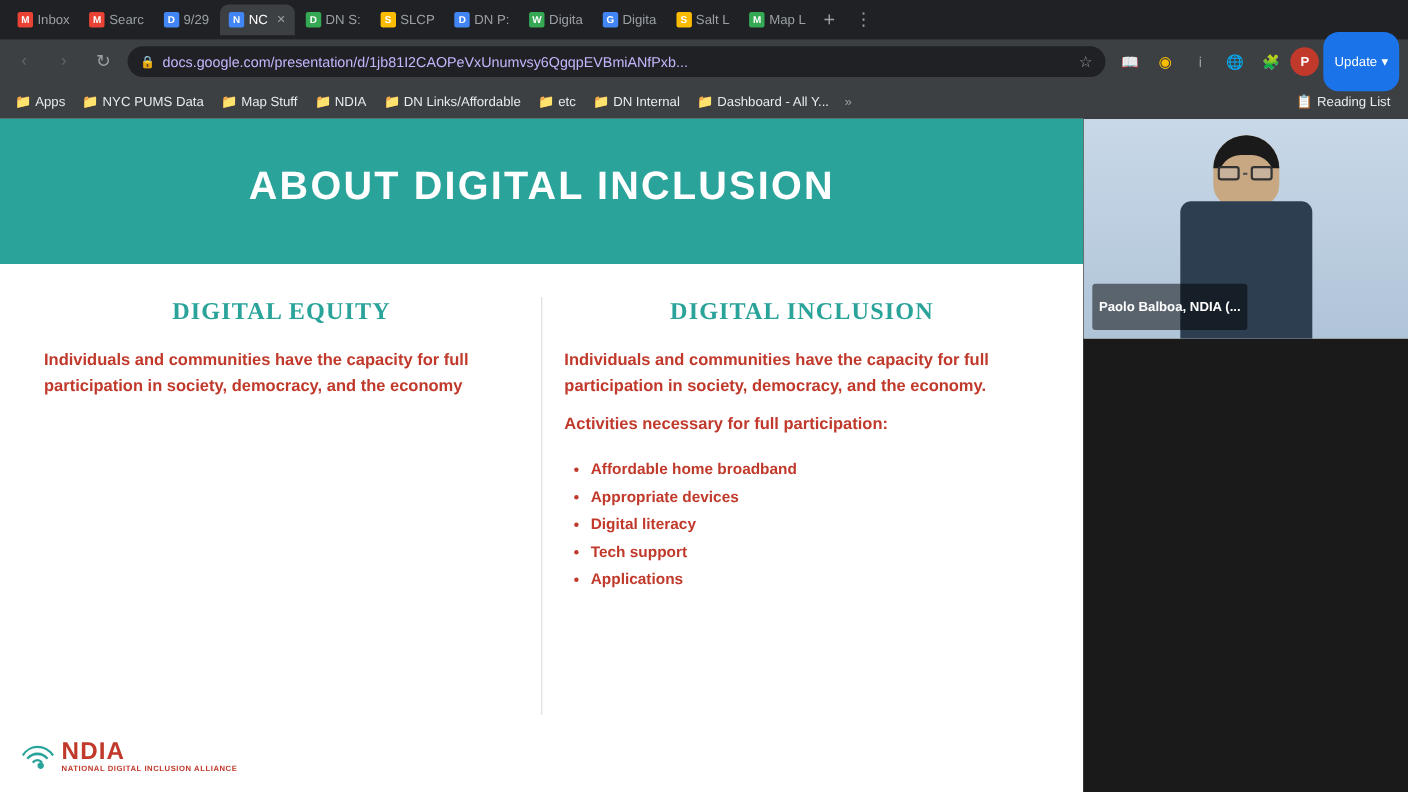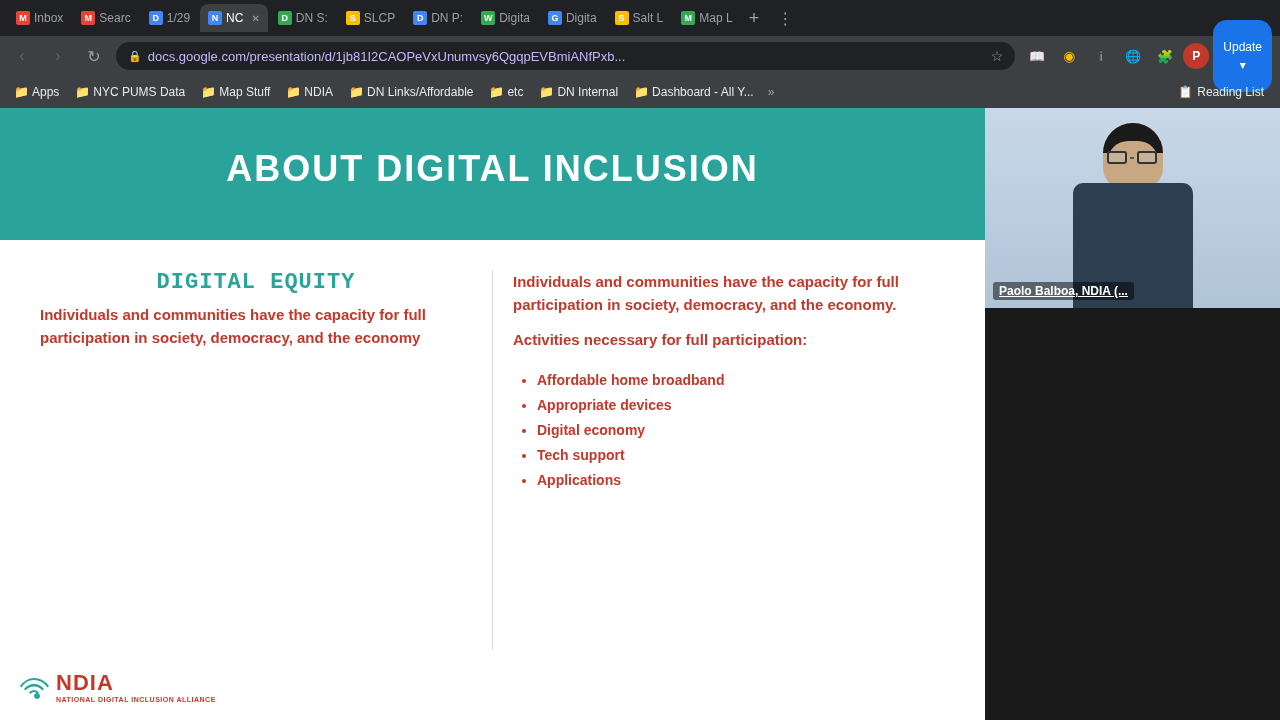--- a/index.html
+++ b/index.html
@@ -16,21 +16,21 @@
     .tab-new { background: transparent; border: none; color: #9aa0a6; font-size: 18px; cursor: pointer; padding: 0 6px; }
 
     .toolbar { display: flex; align-items: center; height: 40px; background: #3c4043; padding: 0 8px; gap: 8px; }
     .nav-btn { background: none; border: none; color: #9aa0a6; font-size: 16px; cursor: pointer; width: 28px; height: 28px; display: flex; align-items: center; justify-content: center; border-radius: 50%; }
     .nav-btn.disabled { color: #5f6368; cursor: default; }
     .address-bar { flex: 1; height: 28px; background: #202124; border: none; border-radius: 14px; padding: 0 12px; color: #e8eaed; font-size: 13px; display: flex; align-items: center; gap: 6px; }
     .address-text { flex: 1; font-size: 13px; color: #c4b5fd; }
     .toolbar-icons { display: flex; gap: 4px; align-items: center; }
     .toolbar-icon-btn { background: none; border: none; color: #9aa0a6; cursor: pointer; width: 28px; height: 28px; display: flex; align-items: center; justify-content: center; border-radius: 50%; font-size: 14px; }
     .profile-btn { background: #c0392b; border: none; color: white; width: 26px; height: 26px; border-radius: 50%; font-size: 12px; font-weight: bold; cursor: pointer; display: flex; align-items: center; justify-content: center; }
-    .update-btn { background: #1a73e8; border: none; color: white; padding: 20px 10px; border-radius: 14px; font-size: 12px; cursor: pointer; display: flex; align-items: center; gap: 4px; flex-direction: column; }
+    .update-btn { background: #1a73e8; border: none; color: white; padding: 20px 10px; border-radius: 14px; font-size: 12px; cursor: pointer; display: flex; align-items: center; gap: 4px; }
 
     .bookmarks-bar { display: flex; align-items: center; height: 32px; background: #3c4043; padding: 0 8px; gap: 4px; font-size: 12px; color: #e8eaed; overflow: hidden; }
     .bookmark-item { display: flex; align-items: center; gap: 3px; padding: 2px 6px; border-radius: 4px; cursor: pointer; white-space: nowrap; color: #e8eaed; }
     .bookmark-more { padding: 2px 4px; cursor: pointer; color: #9aa0a6; }
     .reading-list-btn { margin-left: auto; display: flex; align-items: center; gap: 4px; padding: 2px 8px; cursor: pointer; color: #e8eaed; }
 
     
     .main-area { display: flex; width: 100%; height: calc(720px - 36px - 40px - 32px); }
 
     
@@ -39,40 +39,40 @@
     .slide-container { flex: 1; background: #fff; display: flex; flex-direction: column; }
 
     .slide-header { background: #2aa39a; width: 100%; padding: 40px 20px 50px 20px; display: flex; align-items: center; justify-content: center; }
     .slide-title { color: #fff; font-size: 36px; font-weight: 900; letter-spacing: 2px; text-align: center; font-family: Arial Black, Arial, sans-serif; }
 
     .slide-body { flex: 1; display: flex; padding: 20px 20px 60px 20px; gap: 0; }
 
     .slide-col { flex: 1; padding: 10px 20px; }
     .col-divider { width: 1px; background: #ddd; margin: 10px 0; }
 
-    .col-heading { color: #2aa39a; font-size: 22px; font-weight: 900; letter-spacing: 1px; margin-bottom: 8px; font-family: Liberation Mono, monospace; text-align: center; }
+    .col-heading { color: #2aa39a; font-size: 22px; font-weight: 900; letter-spacing: 1px; margin-bottom: 20px; font-family: Liberation Serif, serif; text-align: center; }
     .col-text { color: #c0392b; font-size: 15px; line-height: 1.55; font-weight: 600; }
     .col-text-bold { color: #c0392b; font-size: 15px; font-weight: 700; line-height: 1.55; }
     .activities-label { color: #c0392b; font-size: 15px; font-weight: 800; margin-top: 14px; margin-bottom: 20px; }
     .bullet-list { list-style: disc; padding-left: 24px; color: #c0392b; font-size: 14px; font-weight: 700; line-height: 1.8; }
 
     .slide-footer { position: absolute; bottom: 16px; left: 16px; display: flex; align-items: center; gap: 6px; }
     .ndia-logo { display: flex; align-items: center; gap: 4px; }
     .ndia-text { display: flex; flex-direction: column; }
     .ndia-letters { color: #c0392b; font-size: 22px; font-weight: 900; letter-spacing: 1px; }
     .ndia-full { color: #c0392b; font-size: 7px; font-weight: bold; letter-spacing: 0.5px; }
 
     
     .video-panel { width: 295px; background: #1a1a1a; display: flex; flex-direction: column; position: relative; }
     .video-feed { width: 100%; height: 200px; background: #2a2a2a; position: relative; overflow: hidden; }
     
     .person-bg { width: 100%; height: 100%; background: #d4c9b8; position: relative; overflow: hidden; }
     .person-head { position: absolute; top: 15px; left: 50%; transform: translateX(-50%); width: 60px; height: 65px; background: #c8a882; border-radius: 30px 30px 20px 20px; }
     .person-body { position: absolute; top: 75px; left: 50%; transform: translateX(-50%); width: 120px; height: 130px; background: #2c3e50; border-radius: 10px 10px 0 0; }
-    .video-label { position: absolute; bottom: 8px; left: 8px; color: white; font-size: 12px; font-weight: 600; background: rgba(0,0,0,0.5); padding: 2px 6px; border-radius: 3px; text-decoration: underline; }
+    .video-label { position: absolute; bottom: 8px; left: 8px; color: white; font-size: 12px; font-weight: 600; background: rgba(0,0,0,0.5); padding: 14px 6px; border-radius: 3px; }
     .video-rest { flex: 1; background: #1a1a1a; }
 
     
     .fav-gmail { background: #EA4335; }
     .fav-gmail2 { background: #EA4335; }
   </style>
 </head>
 <body>
 
 <div class="browser-chrome">
@@ -82,21 +82,21 @@
     <div class="tab inactive">
       <div class="tab-favicon fav-gmail" style="width:14px;height:14px;border-radius:2px;display:flex;align-items:center;justify-content:center;font-size:9px;color:white;font-weight:bold;">M</div>
       <span>Inbox</span>
     </div>
     <div class="tab inactive">
       <div class="tab-favicon fav-gmail2" style="width:14px;height:14px;border-radius:2px;display:flex;align-items:center;justify-content:center;font-size:9px;color:white;font-weight:bold;">M</div>
       <span>Searc</span>
     </div>
     <div class="tab inactive">
       <div class="tab-favicon" style="width:14px;height:14px;border-radius:2px;background:#4285F4;display:flex;align-items:center;justify-content:center;font-size:9px;color:white;font-weight:bold;">D</div>
-      <span>1/29</span>
+      <span>9/29</span>
     </div>
     <div class="tab active">
       <div class="tab-favicon" style="width:14px;height:14px;border-radius:2px;background:#4285F4;display:flex;align-items:center;justify-content:center;font-size:9px;color:white;font-weight:bold;">N</div>
       <span>NC</span>
       <span class="tab-close">✕</span>
     </div>
     <div class="tab inactive">
       <div class="tab-favicon" style="width:14px;height:14px;border-radius:2px;background:#34A853;display:flex;align-items:center;justify-content:center;font-size:9px;color:white;font-weight:bold;">D</div>
       <span>DN S:</span>
     </div>
@@ -204,26 +204,27 @@
       <div class="slide-body">
 
         <div class="slide-col">
           <h2 class="col-heading">DIGITAL EQUITY</h2>
           <p class="col-text">Individuals and communities have the capacity for full participation in society, democracy, and the economy</p>
         </div>
 
         <div class="col-divider"></div>
 
         <div class="slide-col">
+          <h2 class="col-heading">DIGITAL INCLUSION</h2>
           <p class="col-text-bold">Individuals and communities have the capacity for full participation in society, democracy, and the economy.</p>
           <p class="activities-label">Activities necessary for full participation:</p>
           <ul class="bullet-list">
             <li>Affordable home broadband</li>
             <li>Appropriate devices</li>
-            <li>Digital economy</li>
+            <li>Digital literacy</li>
             <li>Tech support</li>
             <li>Applications</li>
           </ul>
         </div>
       </div>
 
       <div class="slide-footer">
         <div class="ndia-logo">
 
           <svg width="36" height="36" viewBox="0 0 36 36">

